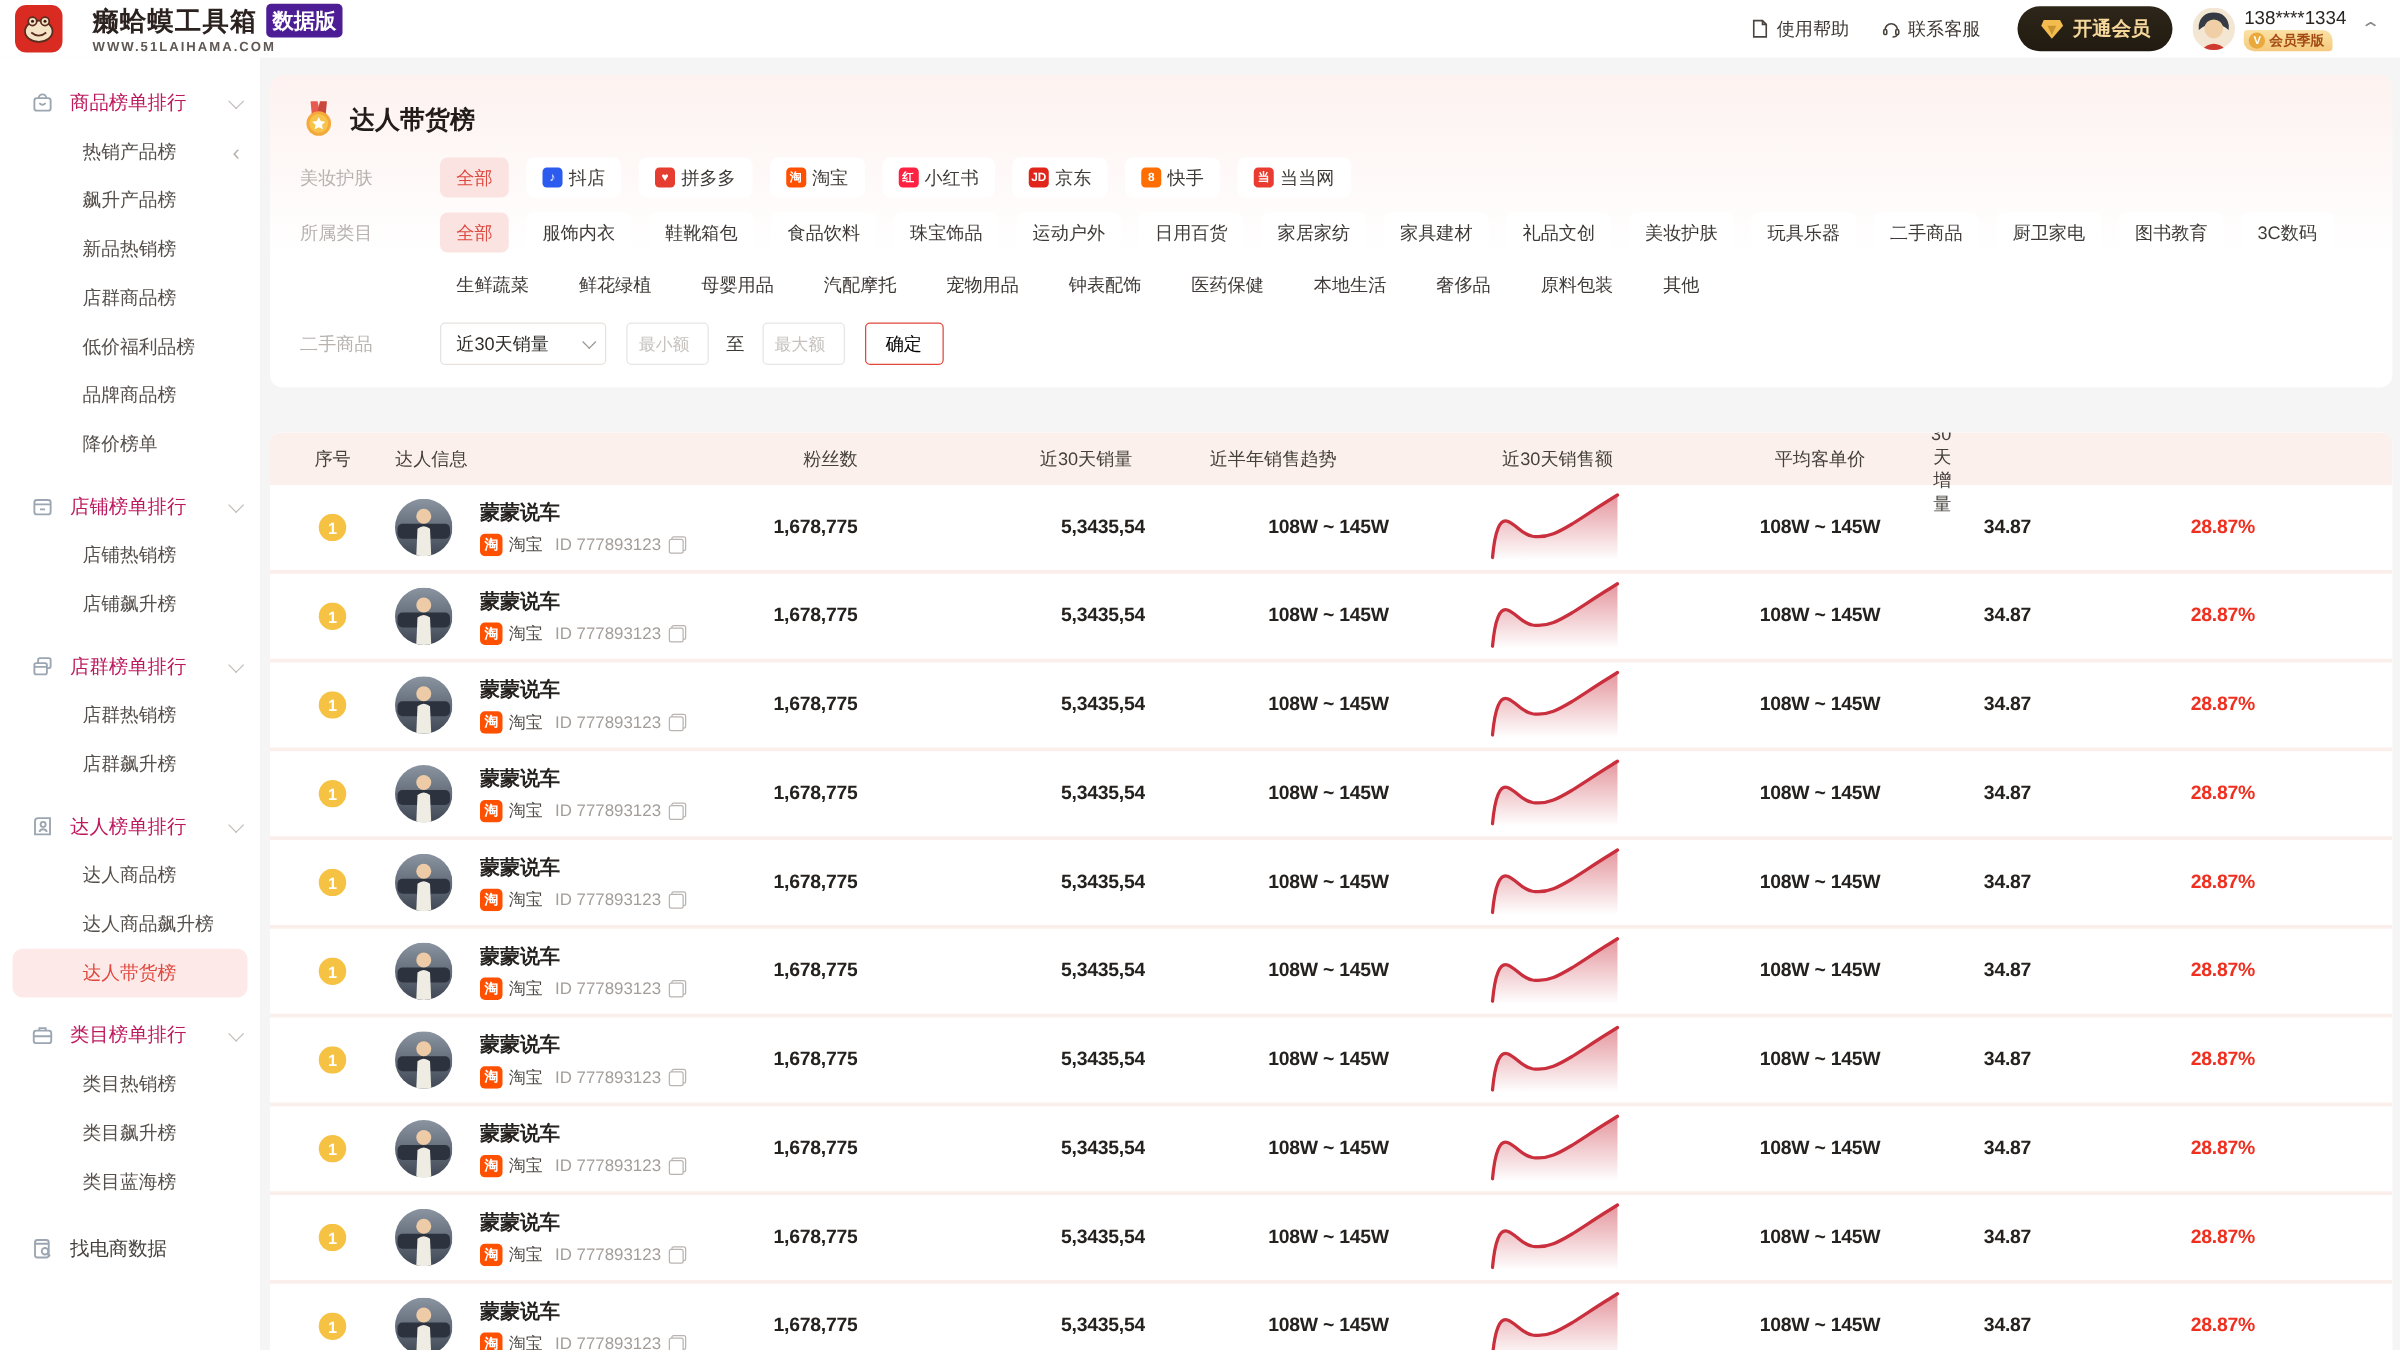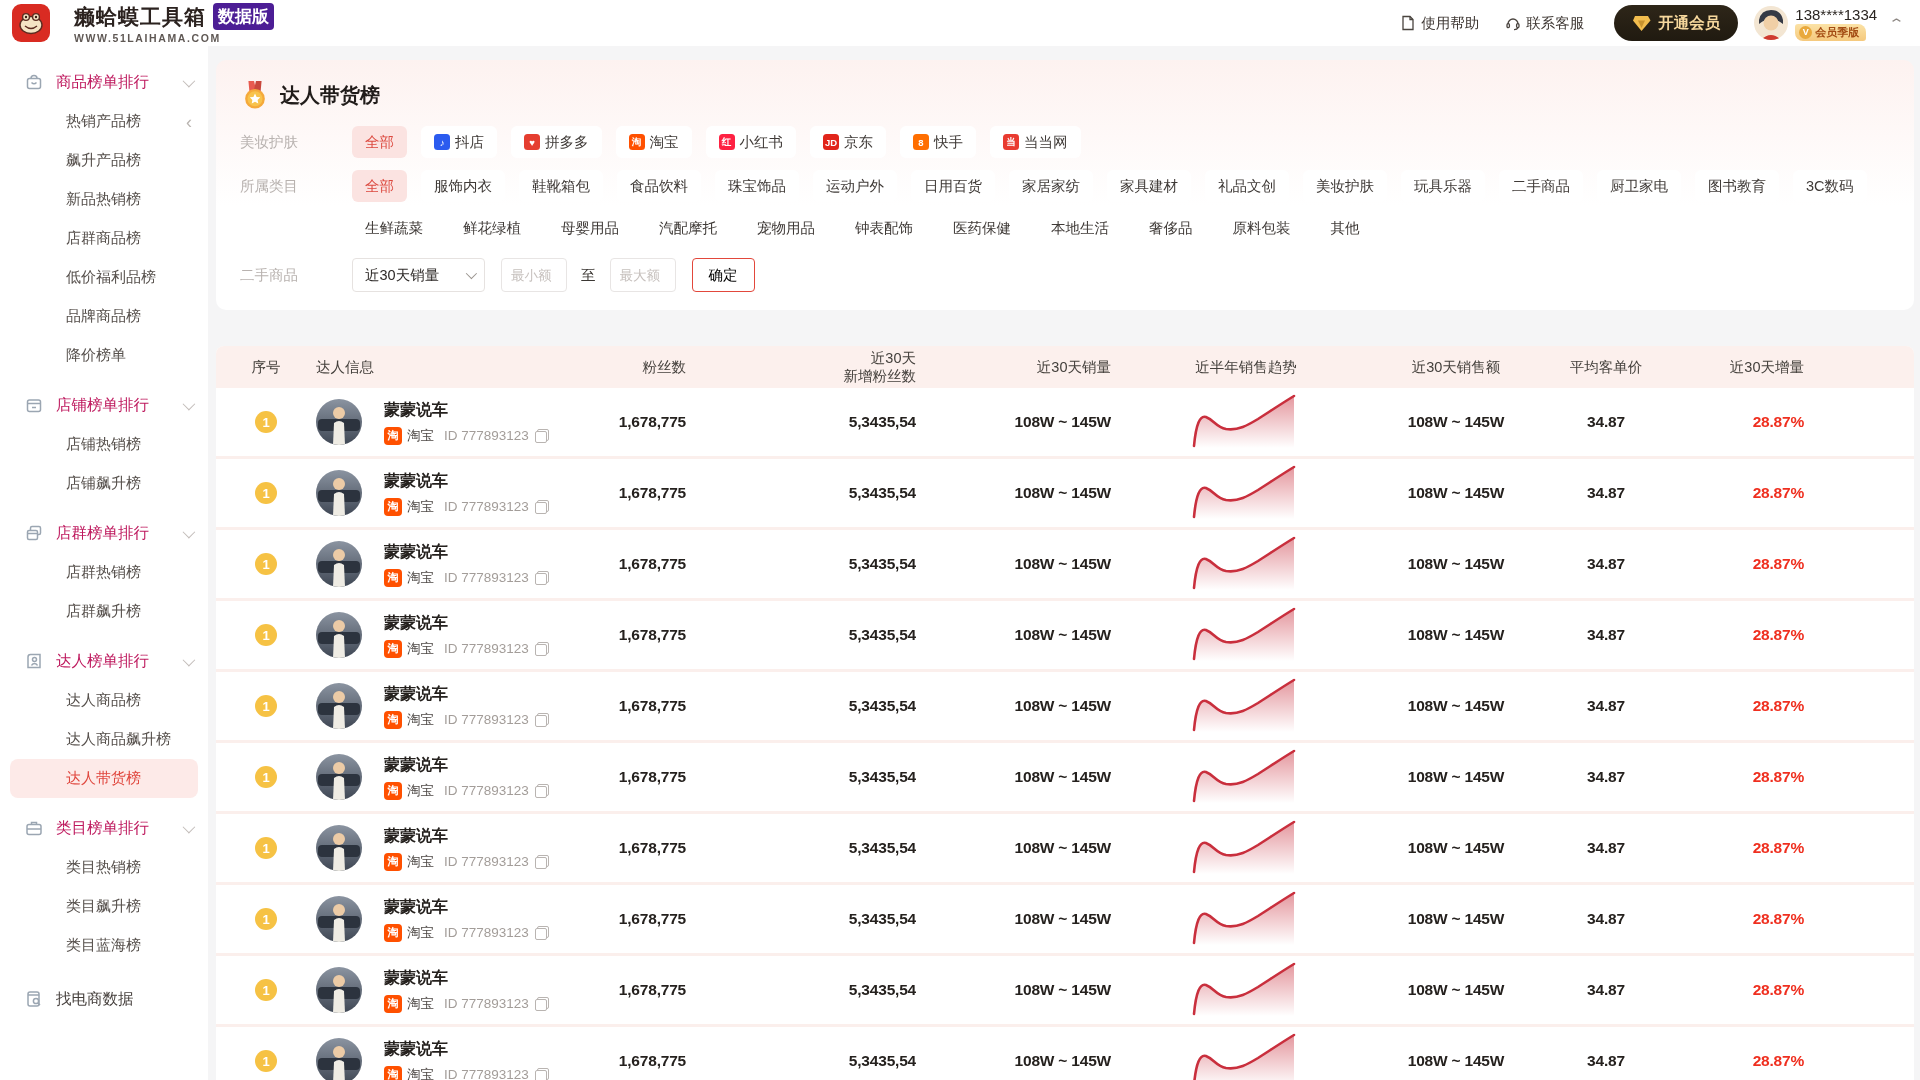--- a/index.html
+++ b/index.html
@@ -388,24 +388,20 @@
         <input class="range-input max" placeholder="最大额" style="">
         <button class="confirm-btn">确定</button>
       </div>
     </section>
 
     <section class="card2">
       <div class="thead">
         <div class="th c-center">序号</div>
         <div class="th">达人信息</div>
         <div class="th c-right">粉丝数</div>
-        <div class="th c-right two-line">
-          <div>近30天</div>
-          <div>新增粉丝数</div>
-        </div>
         <div class="th c-right" style="padding-right:10px;">近30天销量</div>
         <div class="th c-center">近半年销售趋势</div>
         <div class="th c-center">近30天销售额</div>
         <div class="th c-center">平均客单价</div>
         <div class="th c-right c-pad">近30天增量</div>
       </div>
 
       <div>
 
           <div class="trow">

